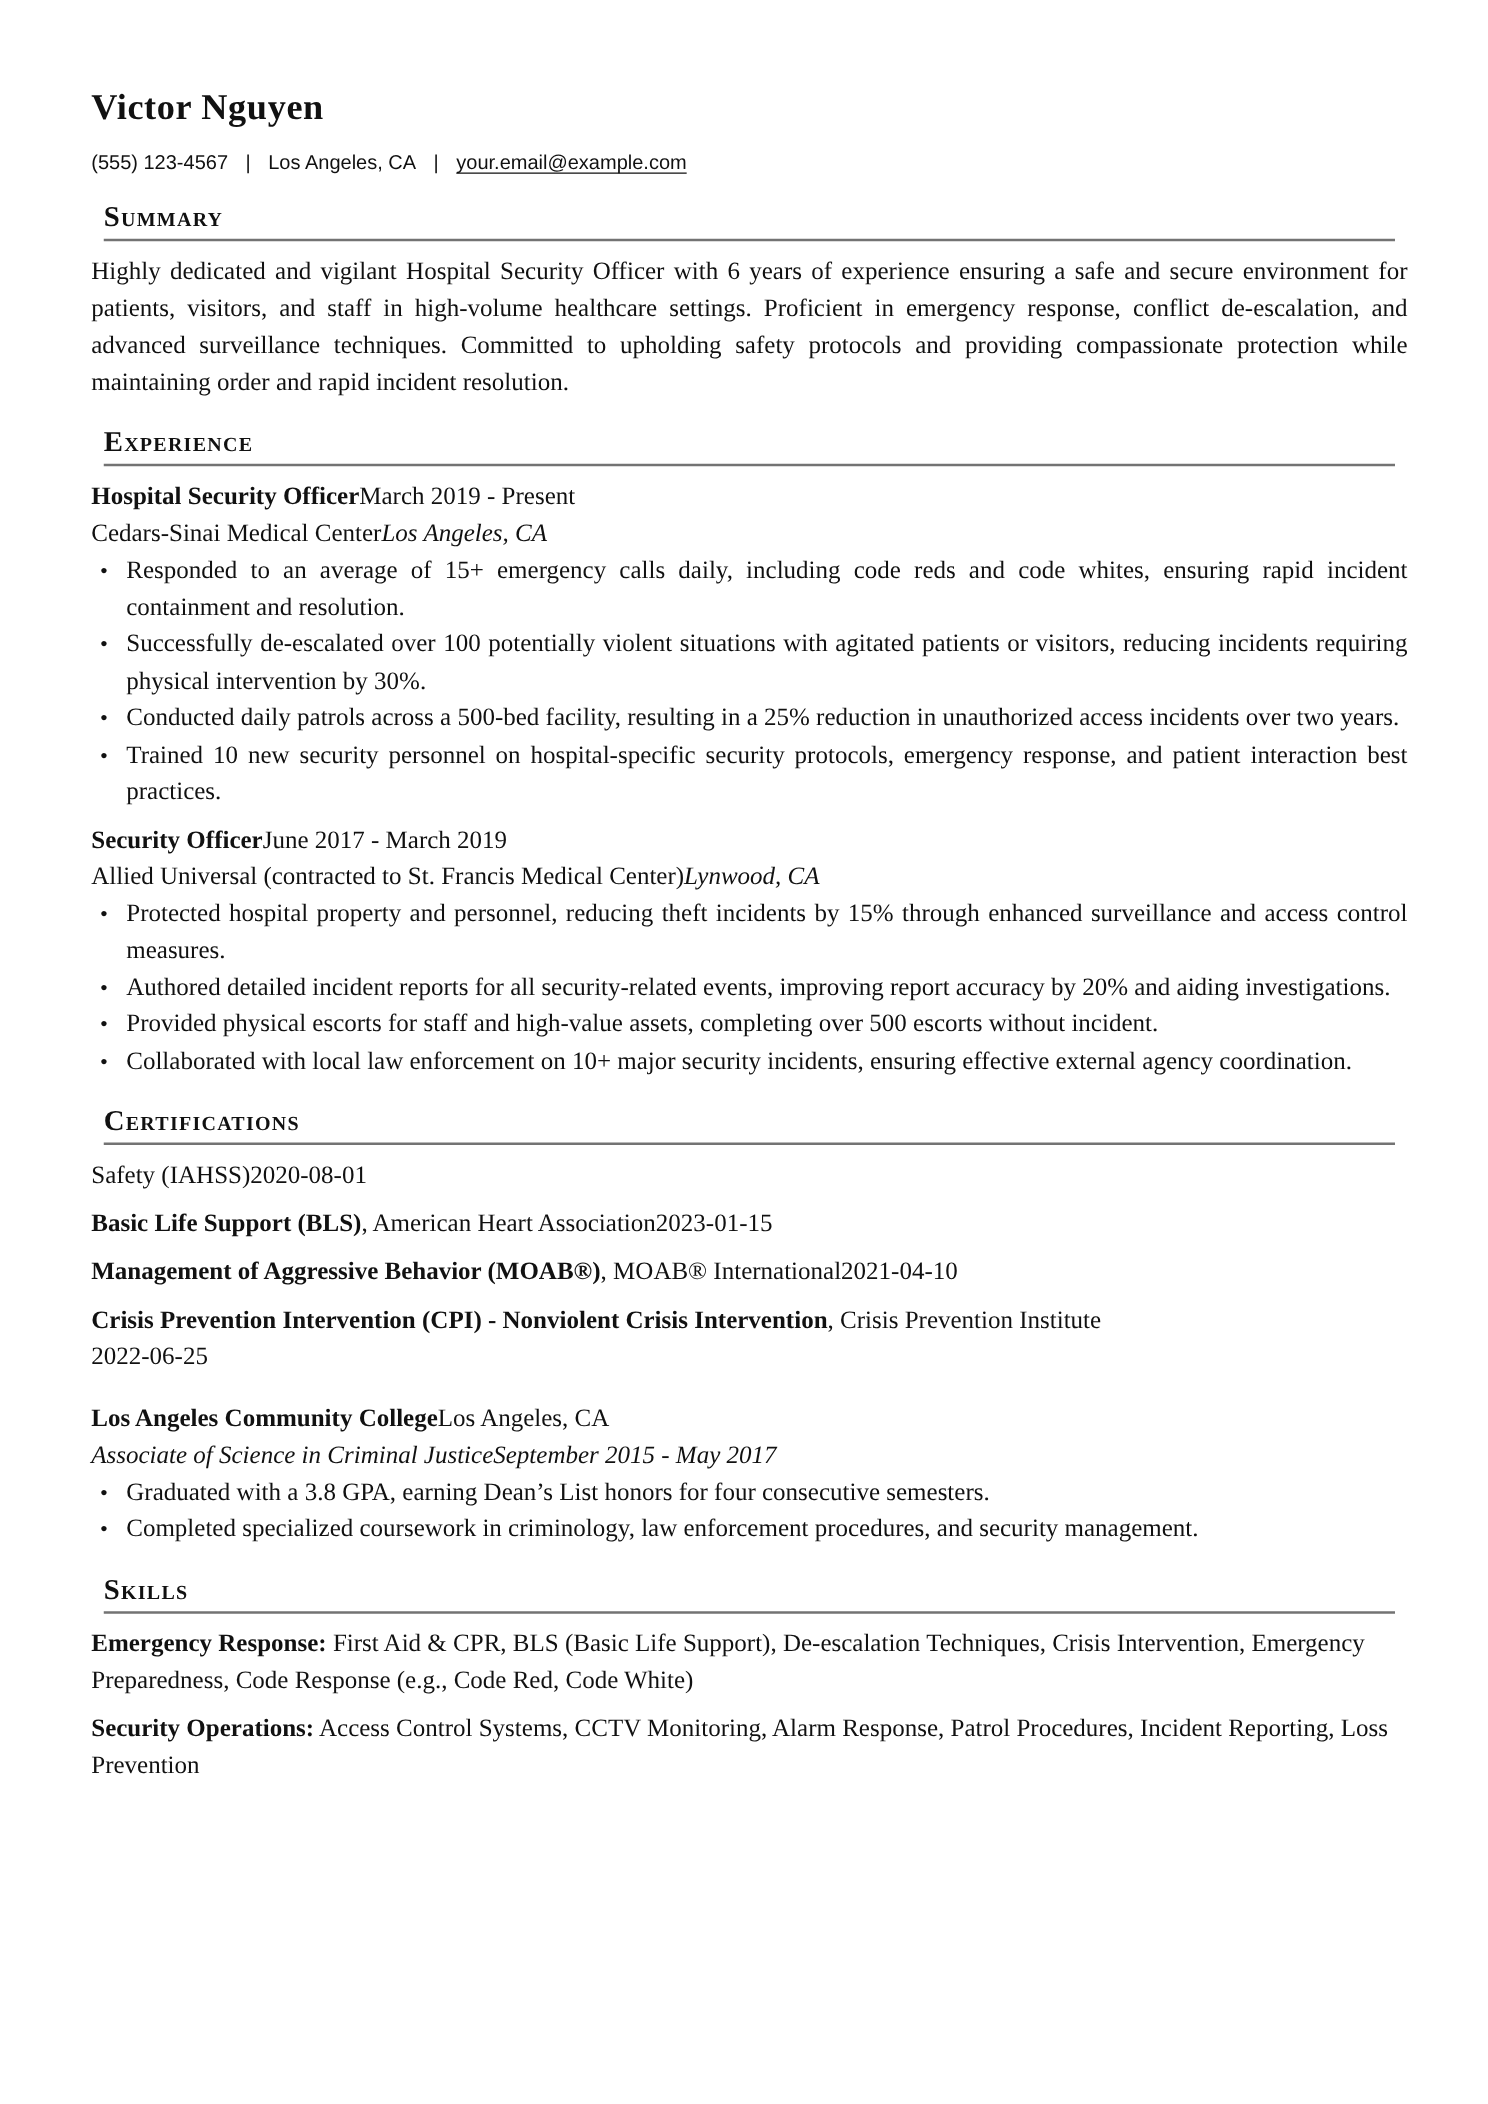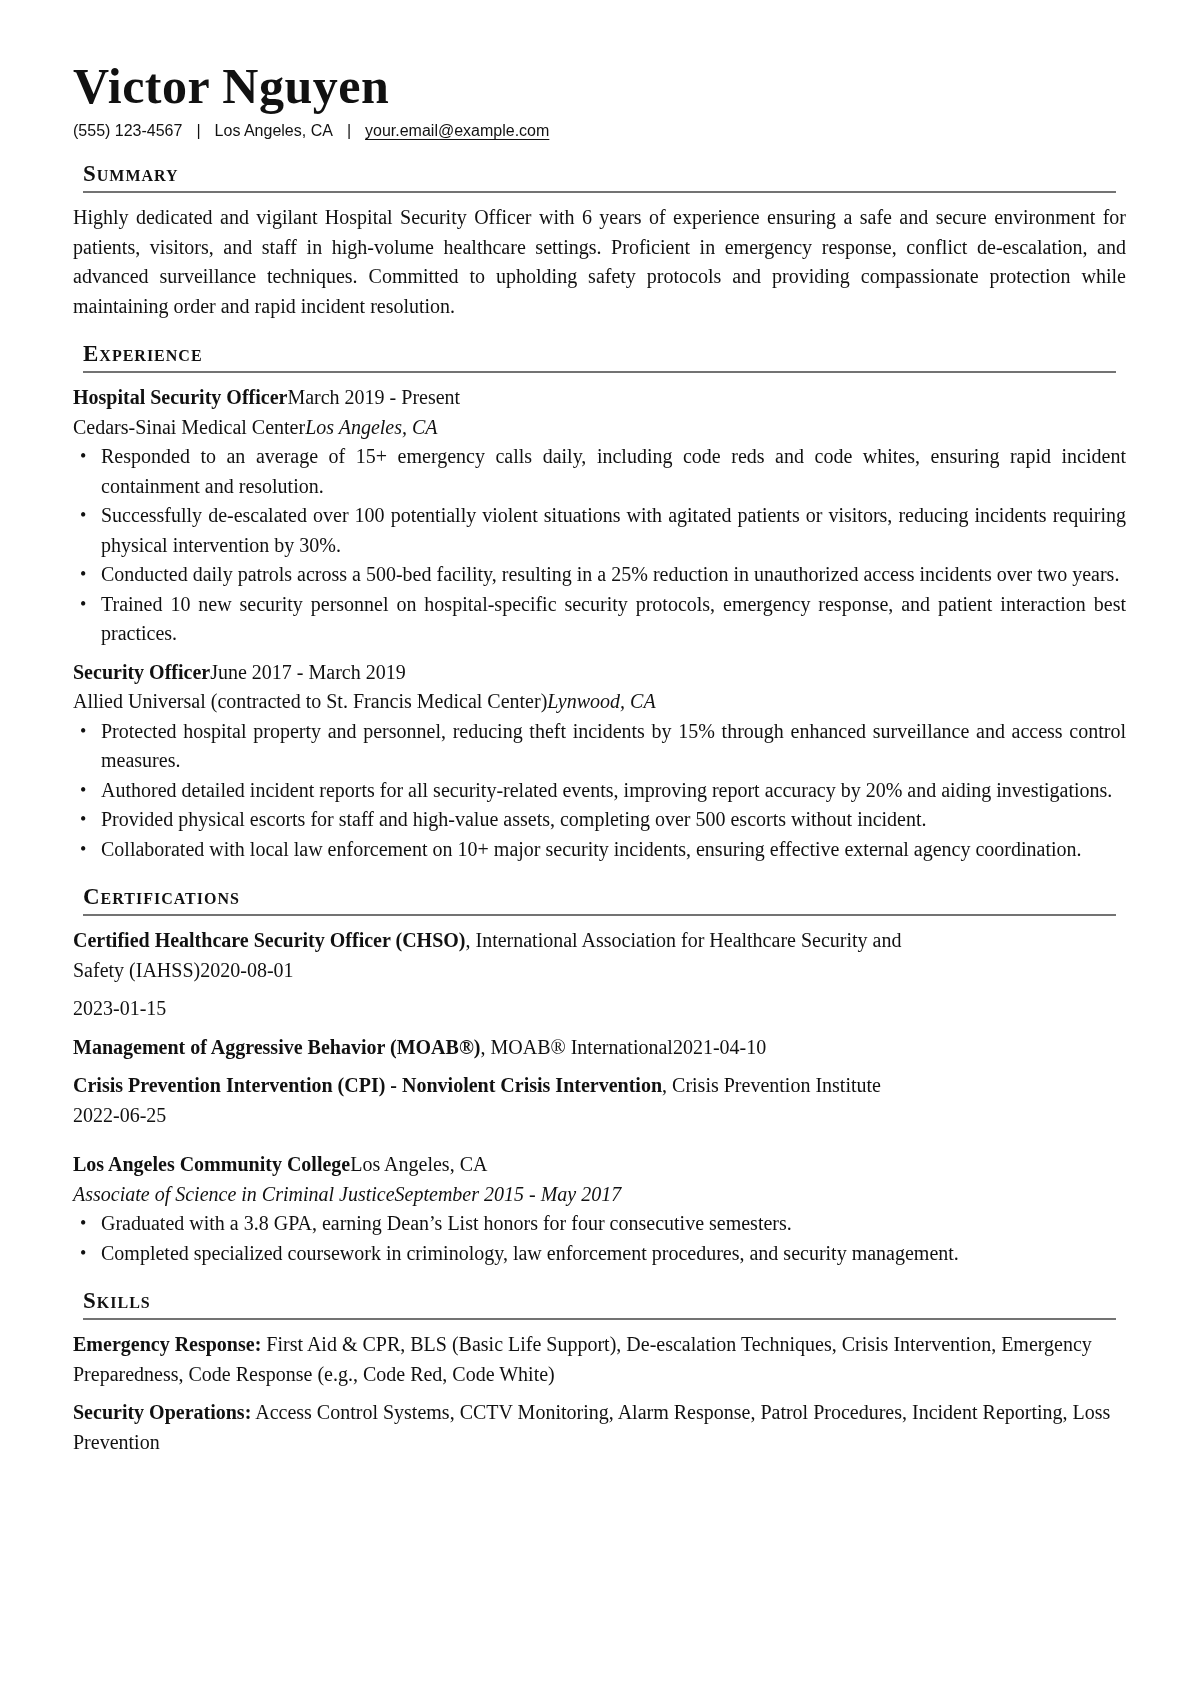--- a/index.html
+++ b/index.html
@@ -17,21 +17,21 @@
     }
     .page {
       position: absolute;
       left: 73px;
       top: 56px;
       width: 1053px;
     }
     .name {
       font-family: "Liberation Serif", serif;
       font-weight: bold;
-      font-size: 50px;
+      font-size: 29px;
       line-height: 44px;
       letter-spacing: 0.5px;
       margin: 8px 0 0 0;
     }
     .contact {
       font-family: Liberation Sans, sans-serif;
       font-size: 16px;
       line-height: 24px;
       margin-top: 11px;
       display: flex;
@@ -181,30 +181,30 @@
         <li>Provided physical escorts for staff and high-value assets, completing over 500 escorts without incident.</li>
         <li>Collaborated with local law enforcement on 10+ major security incidents, ensuring effective external agency coordination.</li>
       </ul>
     </div>
   </div>
 
   <div class="section">
     <h2 class="section-title">Certifications</h2>
 
     <div class="cert text">
-      <div>
-        <span class="bold">Certified Healthcare Security Officer (CHSO)</span><span>, International Association for Healthcare Security and</span>
-      </div>
       <div class="row">
         <span>Safety (IAHSS)</span>
         <span class="right">2020-08-01</span>
       </div>
     </div>
 
     <div class="cert text row">
+      <span>
+        <span class="bold">Basic Life Support (BLS)</span><span>, American Heart Association</span>
+      </span>
       <span class="right">2023-01-15</span>
     </div>
 
     <div class="cert text row">
       <span>
         <span class="bold">Management of Aggressive Behavior (MOAB®)</span><span>, MOAB® International</span>
       </span>
       <span class="right">2021-04-10</span>
     </div>
 

